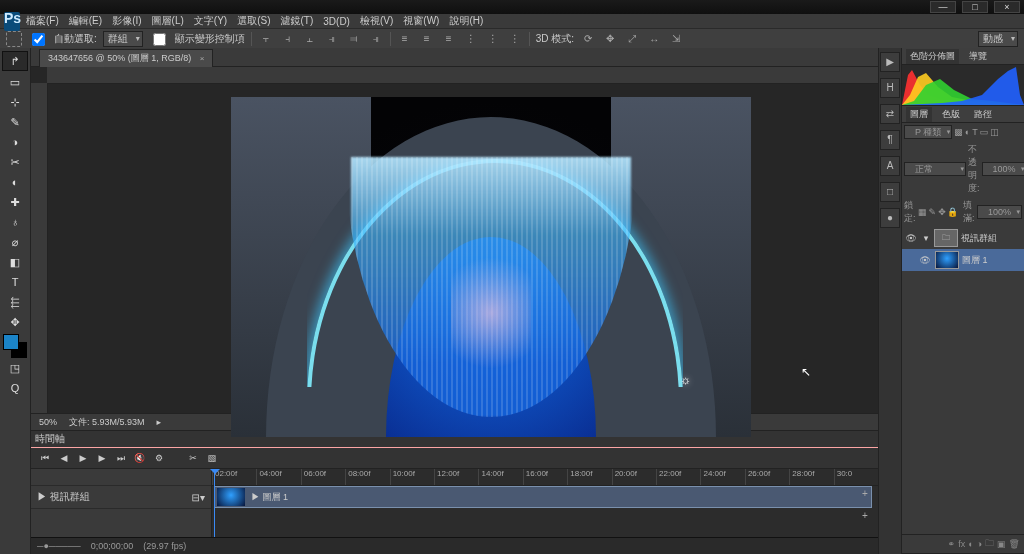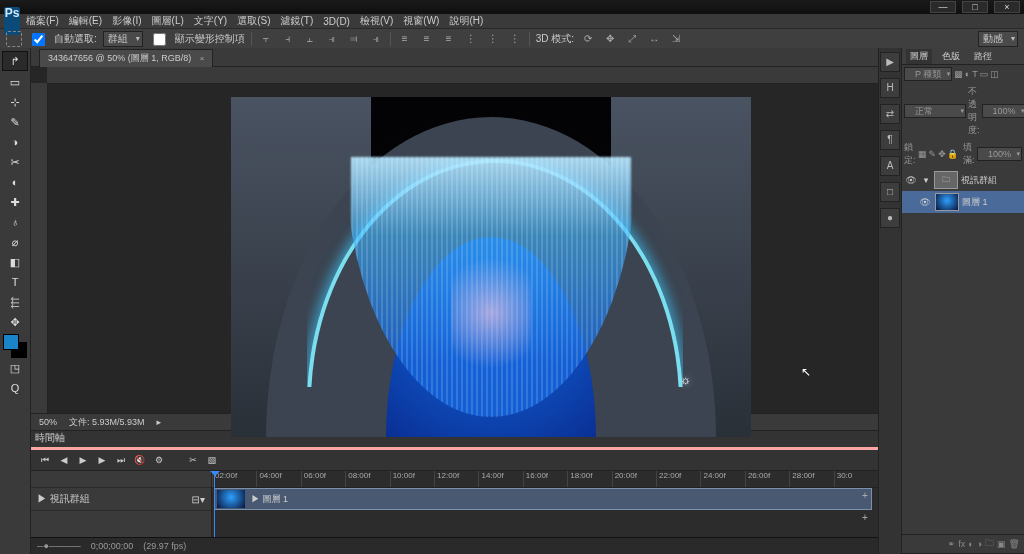--- a/index.html
+++ b/index.html
@@ -1,19 +1,19 @@
 <!DOCTYPE html>
 <html><head>
 <meta charset="utf-8">
 <style>
 html,body{margin:0;padding:0;width:1024px;height:554px;overflow:hidden;background:#222;font-family:"Microsoft JhengHei","Heiti TC",Arial,sans-serif;color:#ccc;font-size:10px}
 .titlebar{height:14px;background:linear-gradient(#1a1a1a,#0f0f0f);display:flex;align-items:center;justify-content:flex-end;padding:0 4px;gap:6px}
 .titlebar .winbtn{width:24px;height:10px;background:#2a2a2a;border:1px solid #444;display:flex;align-items:center;justify-content:center;font-size:9px;color:#ddd}
 .topbar{display:flex;align-items:center;height:14px;background:#3a3a3a;padding:0 4px;gap:2px;border-bottom:1px solid #2a2a2a}
-.topbar .ps{background:#0a4b7a;color:#cdeaff;font-weight:bold;width:16px;height:28px;text-align:center;line-height:12px;font-size:12px;border-radius:2px}
+.topbar .ps{background:#0a4b7a;color:#cdeaff;font-weight:bold;width:16px;height:19px;text-align:center;line-height:12px;font-size:14px;border-radius:2px}
 .topbar .mitem{padding:0 4px;white-space:nowrap}
 .optbar{display:flex;align-items:center;height:20px;background:#3f3f3f;border-bottom:1px solid #2a2a2a;padding:0 6px;font-size:10px;gap:6px}
 .optbar .icon{width:14px;height:14px;border:1px dashed #888;border-radius:2px}
 .optbar .dd{background:#4a4a4a;border:1px solid #222;padding:0 14px 0 4px;height:14px;line-height:14px;position:relative}
 .optbar .dd:after{content:"▾";position:absolute;right:2px;top:0;font-size:8px;color:#bbb}
 .optbar .sep{width:1px;height:14px;background:#555}
 .optbar .tool-ico{width:14px;height:14px;margin:0 1px;color:#aaa;font-size:10px;text-align:center;line-height:14px}
 .optbar .spacer{flex:1}
 .work{position:absolute;top:48px;bottom:0;left:0;right:0;display:flex}
 .toolcol{width:30px;background:#3a3a3a;border-right:1px solid #222;display:flex;flex-direction:column;align-items:center;padding-top:2px}
@@ -37,21 +37,21 @@
 .wall-r{right:0}
 .arch{position:absolute;left:35px;top:20px;width:450px;height:640px;border-radius:50%;border:120px solid #3b4450;box-sizing:border-box;background:transparent;clip-path:inset(0 0 320px 0)}
 .glow{position:absolute;left:60px;top:40px;width:400px;height:560px;border-radius:50%;background:radial-gradient(circle at 50% 30%,rgba(20,120,255,0.9) 0%,rgba(10,60,200,0.7) 40%,rgba(0,20,80,0) 65%)}
 .falls{position:absolute;left:120px;top:60px;width:280px;height:260px;background:linear-gradient(180deg,rgba(180,230,255,0.9) 0%,rgba(60,180,255,0.6) 30%,rgba(20,100,220,0.8) 80%);filter:blur(1px);clip-path:ellipse(52% 100% at 50% 0%)}
 .streaks{position:absolute;left:120px;top:60px;width:280px;height:260px;background:repeating-linear-gradient(90deg,rgba(255,255,255,0.15) 0 2px,transparent 2px 5px);mix-blend-mode:screen;clip-path:ellipse(52% 100% at 50% 0%)}
 .ring{position:absolute;left:76px;top:62px;width:368px;height:480px;border-radius:50%;border:4px solid rgba(130,240,255,0.9);box-shadow:0 0 12px 4px rgba(60,200,255,0.6);clip-path:inset(0 0 260px 0)}
 .tree{position:absolute;left:220px;top:160px;width:80px;height:140px;background:radial-gradient(circle at 50% 40%,rgba(255,200,220,0.6),transparent 60%);filter:blur(0.5px)}
 .lamp{position:absolute;right:60px;bottom:50px;color:#fff;font-size:12px;text-shadow:0 0 6px #fff}
 .status{height:16px;background:#3a3a3a;border-top:1px solid #222;display:flex;align-items:center;padding:0 8px;font-size:9px;gap:12px}
 .timeline{height:106px;background:#333;border-top:1px solid #222;display:flex;flex-direction:column}
-.tl-header{height:16px;display:flex;border-bottom:3px solid #fca5a5;padding:0 4px}
+.tl-header{height:16px;display:flex;align-items:center;border-bottom:1px solid #fca5a5;padding:0 4px}
 .tl-controls{height:20px;display:flex;align-items:center;border-bottom:1px solid #222;padding-left:6px;gap:3px}
 .tl-controls .btn{width:14px;height:14px;text-align:center;border:1px solid transparent;color:#ccc;font-size:9px;line-height:14px}
 .tl-body{flex:1;display:flex}
 .tl-labels{width:180px;border-right:1px solid #222;background:#3a3a3a}
 .tl-track{flex:1;position:relative;background:#2c2c2c}
 .tl-row{height:22px;border-bottom:1px solid #2a2a2a;display:flex;align-items:center;padding:0 6px;font-size:10px}
 .tl-ruler{height:16px;border-bottom:1px solid #222;position:relative;font-size:8px;color:#aaa;display:flex}
 .tl-tick{flex:1;border-left:1px solid #444;padding-left:2px}
 .tl-clip{position:absolute;top:17px;left:2px;width:654px;height:20px;background:#4a5972;border:1px solid #7a90ad;display:flex;align-items:center;font-size:9px;padding-left:2px;gap:6px}
 .tl-clip .thumb{width:28px;height:18px;background:radial-gradient(circle at 50% 40%,#2fa0ff,#07143a)}
@@ -257,20 +257,34 @@
     <div class="i">▶</div>
     <div class="i">H</div>
     <div class="i">⇄</div>
     <div class="i">¶</div>
     <div class="i">A</div>
     <div class="i">□</div>
     <div class="i">●</div>
   </div>
 
   <div class="rpanel">
+    <div class="panel">
+      <div class="hdr">
+        <span class="tab act">色階分佈圖</span>
+        <span class="tab">導覽</span>
+      </div>
+      <div class="histo">
+        <svg viewBox="0 0 122 40" preserveAspectRatio="none">
+          <polygon fill="#ff3030" opacity="0.9" points="0,40 6,10 10,5 18,20 26,30 40,35 60,37 80,38 100,38 122,40"></polygon>
+          <polygon fill="#ffcc20" opacity="0.9" points="0,40 8,30 16,12 24,8 36,22 50,32 70,36 90,38 122,40"></polygon>
+          <polygon fill="#30d030" opacity="0.9" points="0,40 12,36 24,20 38,14 52,25 70,34 90,36 122,40"></polygon>
+          <polygon fill="#2060ff" opacity="0.9" points="0,40 20,39 40,38 60,36 80,30 96,14 106,6 114,2 118,30 122,40"></polygon>
+        </svg>
+      </div>
+    </div>
 
     <div class="panel" style="flex:1;display:flex;flex-direction:column">
       <div class="hdr">
         <span class="tab act">圖層</span>
         <span class="tab">色版</span>
         <span class="tab">路徑</span>
       </div>
       <div class="lay-tools">
         <span class="lay-dd">P 種類</span>
         <span>▩</span>

